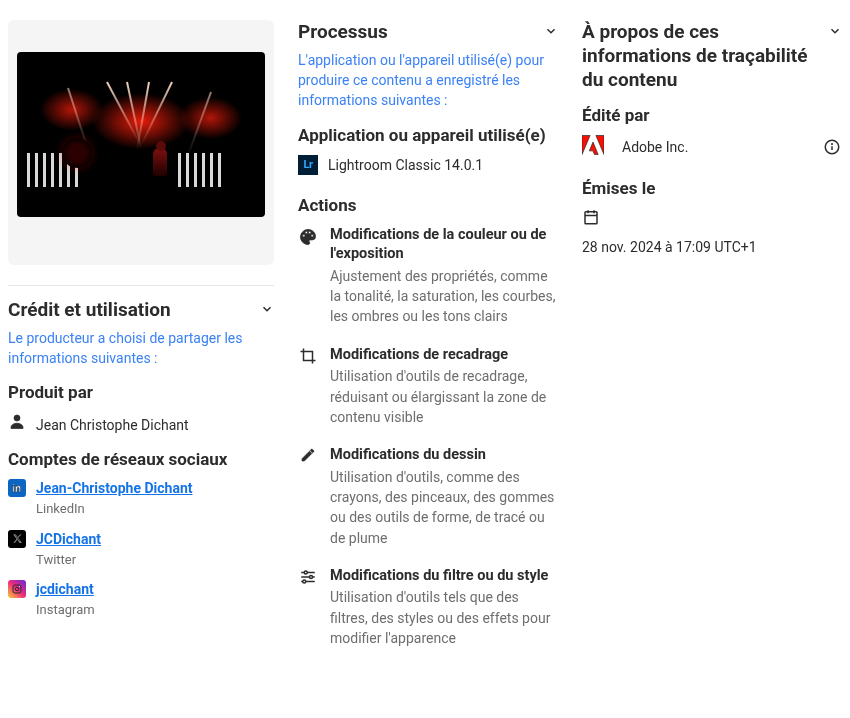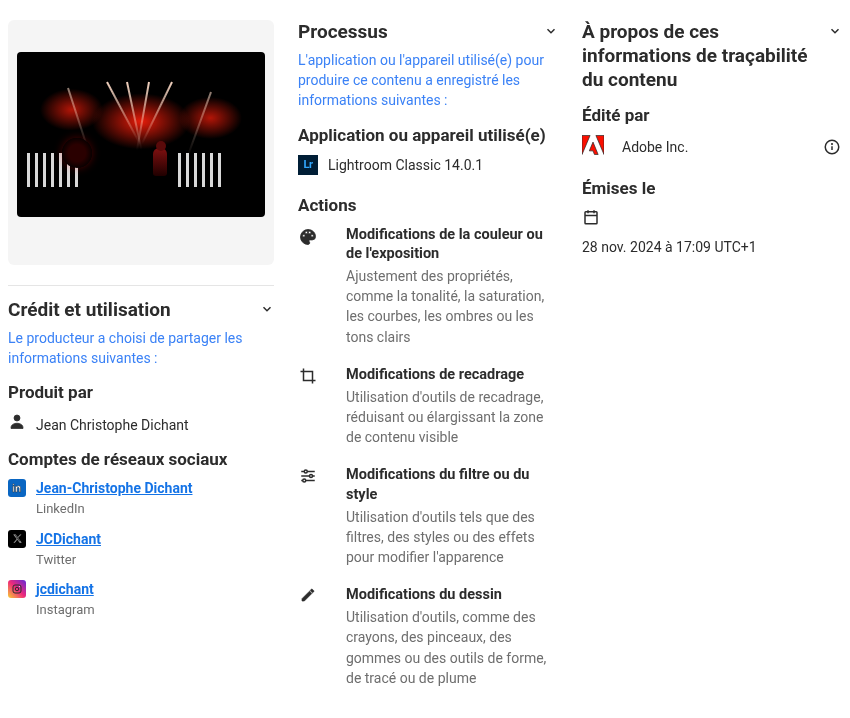--- a/index.html
+++ b/index.html
@@ -121,21 +121,21 @@
     margin-bottom: 16px;
   }
   .lr-icon {
     width:20px; height:20px; border-radius:0; background:#001e36;
     color:#31a8ff; font-size:11px; font-weight:700;
     display:flex; align-items:center; justify-content:center;
     letter-spacing:-0.5px;
   }
 
   .action-item {
-    display:flex; gap:28px; align-items:flex-start;
+    display:flex; gap:12px; align-items:flex-start;
     margin-bottom: 18px;
   }
   .action-item .ic { width:20px; flex-shrink:0; display:flex; justify-content:center; padding-top:2px; }
   .action-item .txt .title { font-weight:700; font-size:14.5px; line-height:1.35; }
   .action-item .txt .desc { color:#6e6e6e; font-size:14px; line-height:1.45; margin-top:2px; }
 
   .adobe-row {
     display:flex; align-items:center; justify-content:space-between;
     margin-bottom: 20px;
   }
@@ -290,44 +290,44 @@
         </svg>
     </span>
     <div class="txt">
       <div class="title">Modifications de recadrage</div>
       <div class="desc">Utilisation d'outils de recadrage, réduisant ou élargissant la zone de contenu visible</div>
     </div>
   </div>
 
   <div class="action-item">
     <span class="ic">
+      <svg width="16" height="16" viewBox="0 0 24 24" fill="#2c2c2c">
+          <path d="M3 17.5V21h3.5L17.8 9.7l-3.5-3.5L3 17.5zM20.7 7c.4-.4.4-1 0-1.4l-2.3-2.3c-.4-.4-1-.4-1.4 0l-1.8 1.8 3.5 3.5L20.7 7z"></path>
+        </svg>
+    </span>
+    <div class="txt">
+      <div class="title">Modifications du dessin</div>
+      <div class="desc">Utilisation d'outils, comme des crayons, des pinceaux, des gommes ou des outils de forme, de tracé ou de plume</div>
+    </div>
+  </div>
+
+  <div class="action-item">
+    <span class="ic">
       <svg width="18" height="18" viewBox="0 0 24 24" fill="none" stroke="#2c2c2c" stroke-width="2">
           <line x1="3" y1="6" x2="21" y2="6"></line>
           <circle cx="9" cy="6" r="2" fill="#fff"></circle>
           <line x1="3" y1="12" x2="21" y2="12"></line>
           <circle cx="16" cy="12" r="2" fill="#fff"></circle>
           <line x1="3" y1="18" x2="21" y2="18"></line>
           <circle cx="7" cy="18" r="2" fill="#fff"></circle>
         </svg>
     </span>
     <div class="txt">
       <div class="title">Modifications du filtre ou du style</div>
       <div class="desc">Utilisation d'outils tels que des filtres, des styles ou des effets pour modifier l'apparence</div>
-    </div>
-  </div>
-
-  <div class="action-item">
-    <span class="ic">
-      <svg width="16" height="16" viewBox="0 0 24 24" fill="#2c2c2c">
-          <path d="M3 17.5V21h3.5L17.8 9.7l-3.5-3.5L3 17.5zM20.7 7c.4-.4.4-1 0-1.4l-2.3-2.3c-.4-.4-1-.4-1.4 0l-1.8 1.8 3.5 3.5L20.7 7z"></path>
-        </svg>
-    </span>
-    <div class="txt">
-      <div class="title">Modifications du dessin</div>
-      <div class="desc">Utilisation d'outils, comme des crayons, des pinceaux, des gommes ou des outils de forme, de tracé ou de plume</div>
     </div>
   </div>
 
 </div>
 
 <div class="col col3">
   <div class="section-header">
     <h2>À propos de ces informations de traçabilité du contenu</h2>
     <span class="chevron">
       <svg width="14" height="14" viewBox="0 0 24 24" fill="none" stroke="#2c2c2c" stroke-width="2.5">

